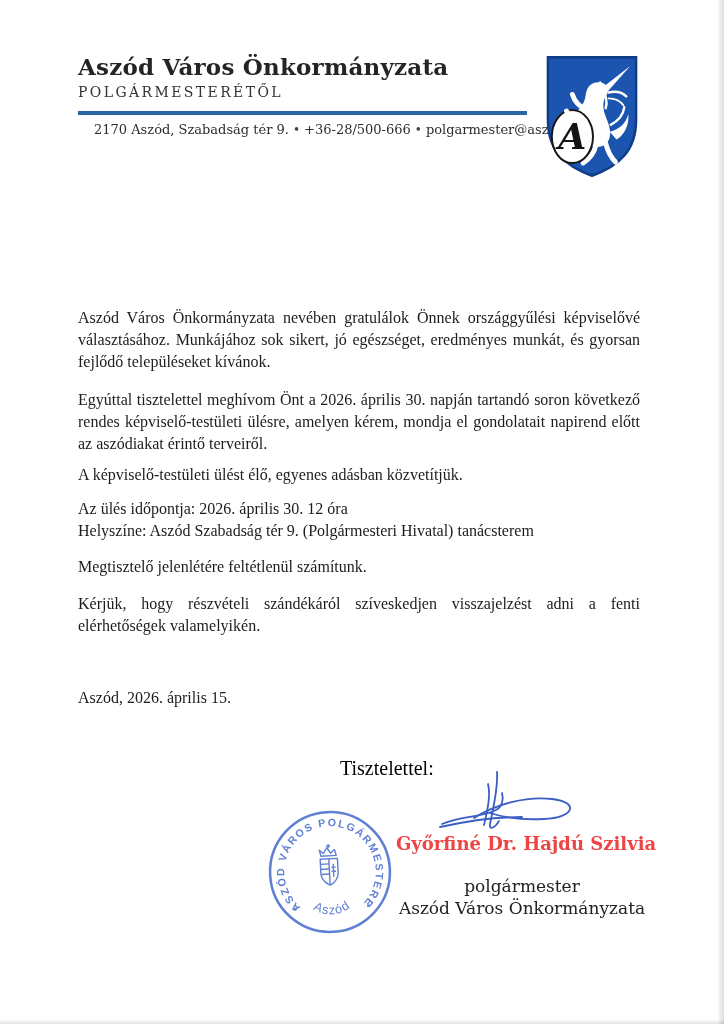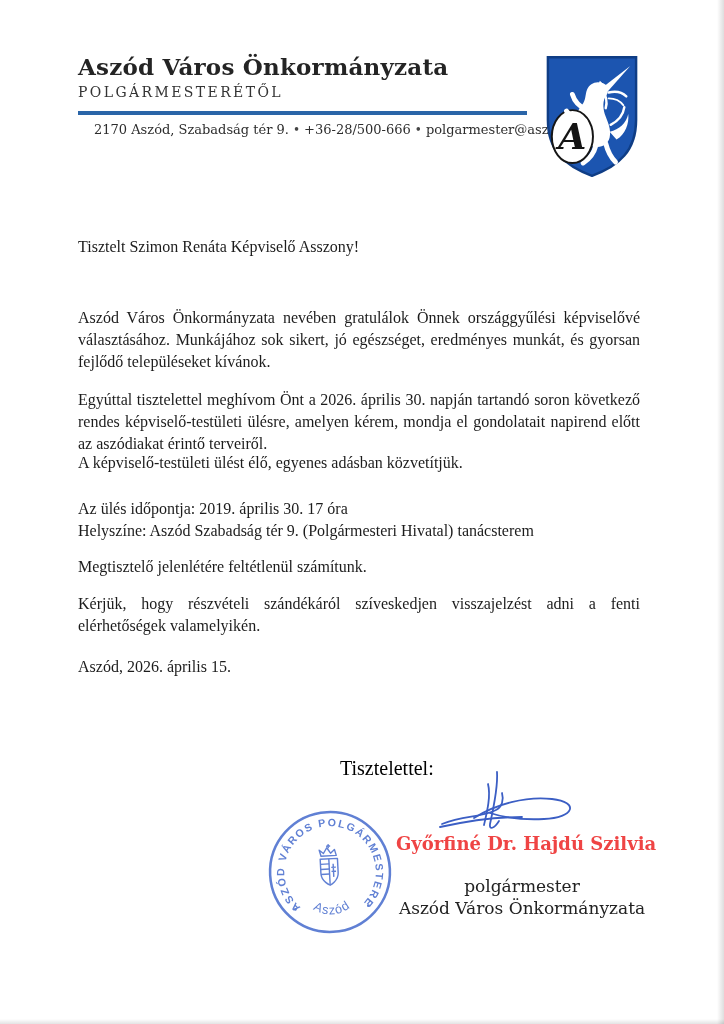--- a/index.html
+++ b/index.html
@@ -44,25 +44,25 @@
 
   
   .body-text {
     left:78px; width:562px;
     font-size:16px; line-height:22px; color:#1c1c1c;
   }
   .just { text-align:justify; }
   .salutation   { top:236px; }
   .p1           { top:307px; }
   .p2           { top:389px; }
-  .p3           { top:452px; }
+  .p3           { top:464px; }
   .meeting      { top:498px; }
   .p4           { top:556px; }
   .p5           { top:593px; }
-  .dateline     { top:656px; }
+  .dateline     { top:687px; }
   .closing      { left:340px; top:757px; font-size:20px; color:#000000; }
 
   
   .sig-scribble { left:436px; top:768px; width:205px; height:74px; }
   .stamp        { left:266px; top:808px; width:128px; height:128px; transform:rotate(-3deg); }
   .sig-block {
     left:396px; top:833px; width:252px;
     text-align:center;
     font-family:"DejaVu Serif", serif;
     color:#222;
@@ -121,28 +121,27 @@
     </g>
     <ellipse cx="30" cy="87" rx="21" ry="27" fill="#ffffff" stroke="#161616" stroke-width="2"></ellipse>
     <text x="30" y="100" text-anchor="middle" font-family="DejaVu Serif, serif" font-size="37" font-style="italic" font-weight="bold" fill="#141414">A</text>
 
     <g>
       <path d="M45,60 C38,57 32,51 30,44" fill="none" stroke="#fff" stroke-width="5" stroke-linecap="round"></path>
       <path d="M43,71 C36,71 28,67 24,61" fill="none" stroke="#fff" stroke-width="5" stroke-linecap="round"></path>
     </g>
   </svg>
 
-  <div class="abs body-text salutation">Tisztelt Szimon Renáta Képviselő Asszony!</div>
 
   <div class="abs body-text just p1">Aszód Város Önkormányzata nevében gratulálok Önnek országgyűlési képviselővé választásához. Munkájához sok sikert, jó egészséget, eredményes munkát, és gyorsan fejlődő településeket kívánok.</div>
   <div class="abs body-text just p2">Egyúttal tisztelettel meghívom Önt a 2026. április 30. napján tartandó soron következő rendes képviselő-testületi ülésre, amelyen kérem, mondja el gondolatait napirend előtt az aszódiakat érintő terveiről.</div>
   <div class="abs body-text p3">A képviselő-testületi ülést élő, egyenes adásban közvetítjük.</div>
 
   <div class="abs body-text meeting">
-    <div>Az ülés időpontja: 2019. április 30. 17 óra</div>
+    <div>Az ülés időpontja: 2026. április 30. 12 óra</div>
     <div>Helyszíne: Aszód Szabadság tér 9. (Polgármesteri Hivatal) tanácsterem</div>
   </div>
 
   <div class="abs body-text just p5">Kérjük, hogy részvételi szándékáról szíveskedjen visszajelzést adni a fenti elérhetőségek valamelyikén.</div>
   <div class="abs body-text p4">Megtisztelő jelenlétére feltétlenül számítunk.</div>
 
   <div class="abs body-text dateline">Aszód, 2026. április 15.</div>
   <div class="abs closing">Tisztelettel:</div>
 
   <svg class="abs sig-scribble" viewBox="0 0 205 74" xmlns="http://www.w3.org/2000/svg" fill="none" stroke="#3b5ec4" stroke-width="1.8" stroke-linecap="round">

